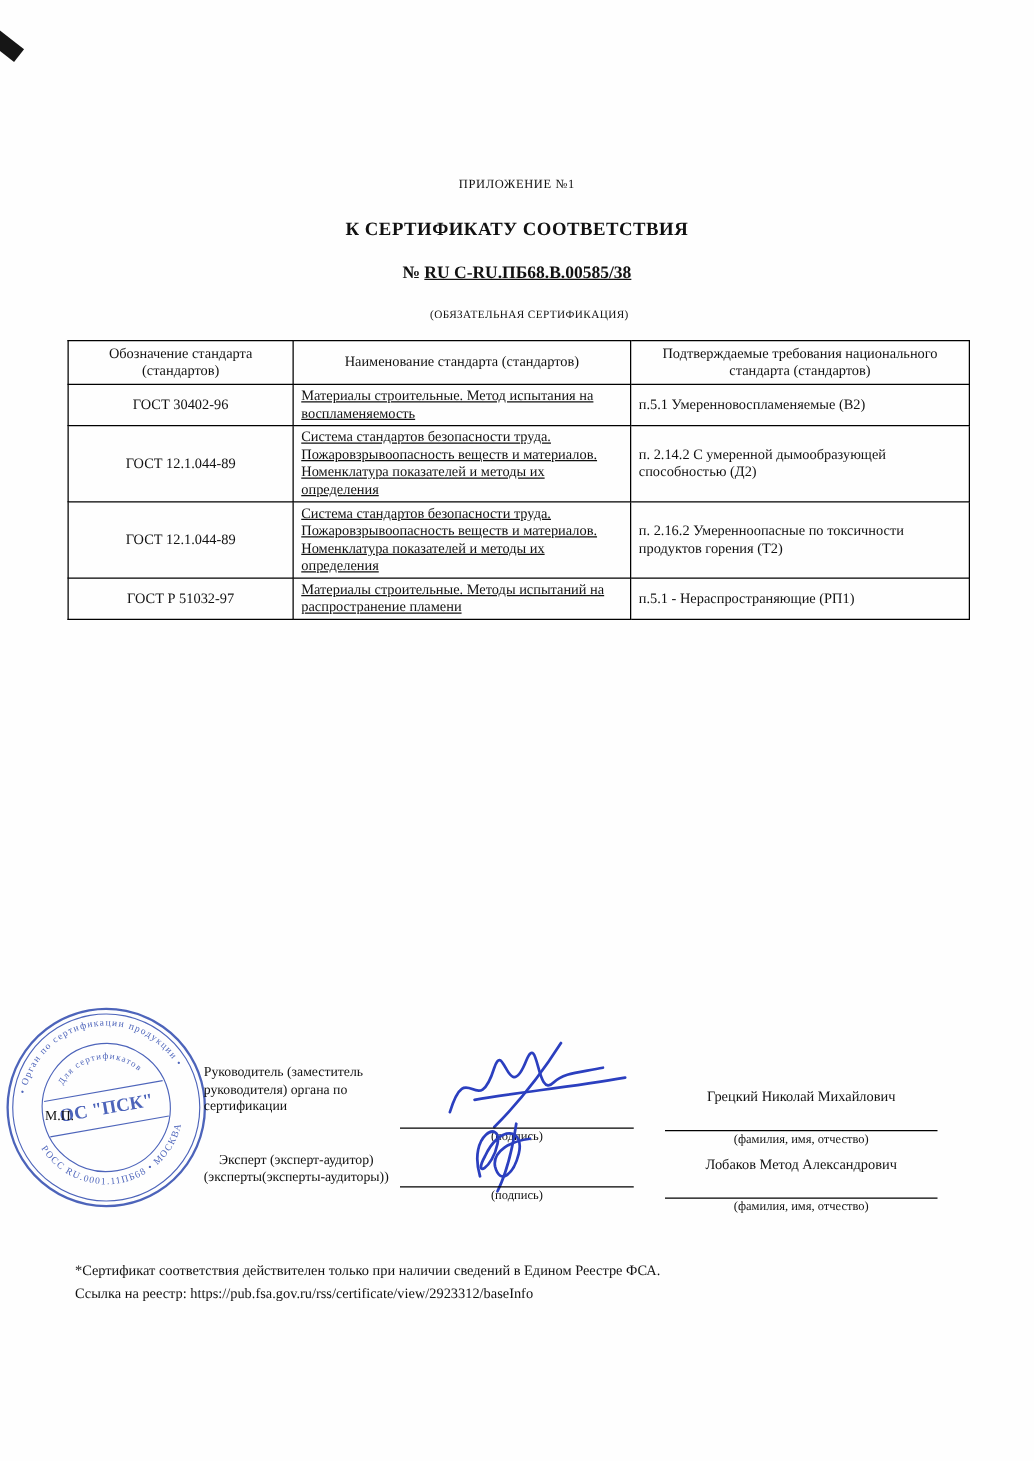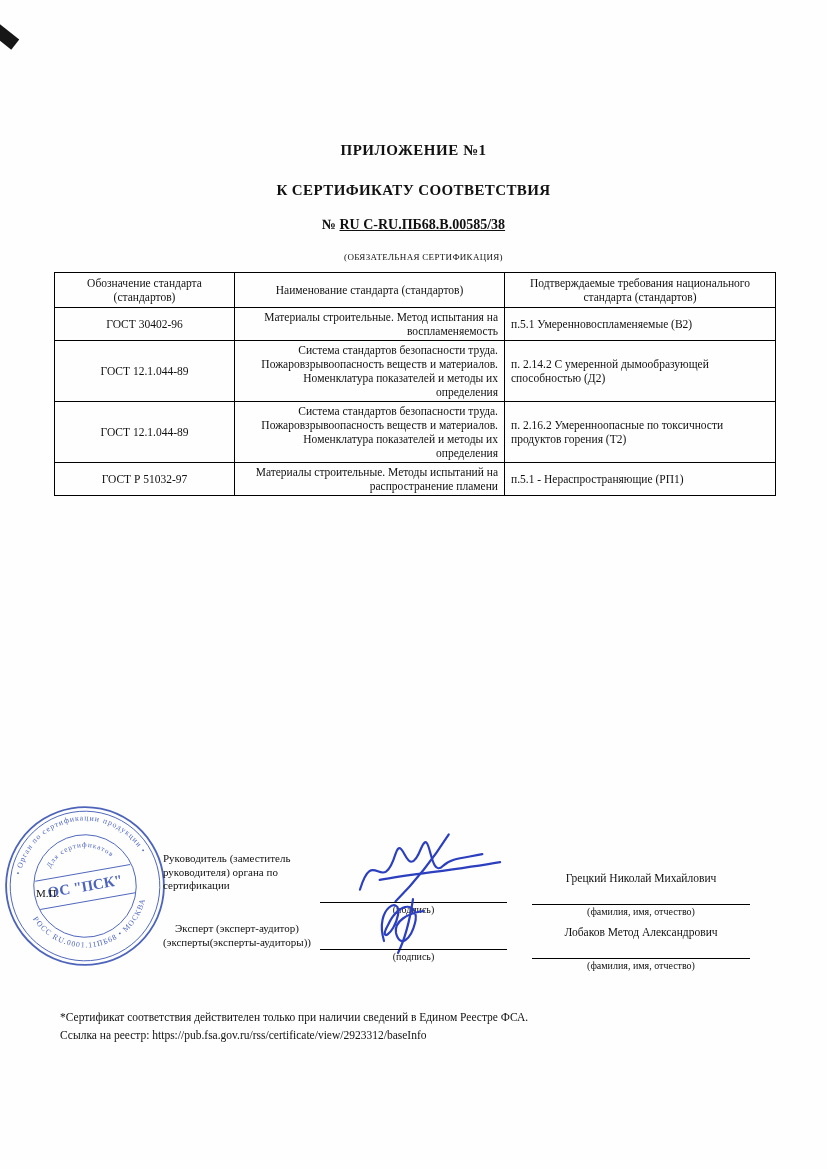--- a/index.html
+++ b/index.html
@@ -10,38 +10,38 @@
     background:#fefefe;
     font-family:"Liberation Serif","DejaVu Serif",serif;
     color:#111;
     overflow:hidden;
   }
   .scan-artifact{
     position:absolute;left:-8px;top:30px;width:26px;height:13px;
     background:#161616;transform:rotate(38deg);
   }
   .doc-header{position:absolute;left:0;top:142px;width:100%;text-align:center;}
-  .doc-title{font-size:15px;font-weight:bold;letter-spacing:.5px;}
+  .doc-title{font-size:10px;font-weight:normal;letter-spacing:.5px;}
   .doc-subtitle{font-size:15px;font-weight:bold;margin-top:23px;letter-spacing:.4px;}
   .doc-number{font-size:14px;font-weight:bold;margin-top:18px;}
   .doc-number .num{text-decoration:underline;}
   .doc-certtype{font-size:9px;margin-top:19px;letter-spacing:.3px;padding-left:20px;}
 
   table.standards{
     position:absolute;left:54px;top:272px;width:721px;
     border-collapse:collapse;table-layout:fixed;
     font-size:11.5px;line-height:14px;
   }
   table.standards th,table.standards td{
     border:1px solid #000;padding:2px 6px;vertical-align:middle;
   }
   table.standards th{font-weight:normal;text-align:center;height:30px;}
   col.c1{width:180px;} col.c2{width:270px;} col.c3{width:271px;}
   td.std{text-align:center;}
-  td.name{text-align:right;}
+  td.name{text-align:left;text-decoration:underline;}
   td.req{text-align:left;vertical-align:top;}
 
   .sig-area{position:absolute;left:0;top:795px;width:827px;height:220px;font-size:11px;}
   .stamp-wrap{position:absolute;left:2px;top:8px;width:166px;height:166px;transform:rotate(-10deg);opacity:.92;}
   .mp-label{position:absolute;left:36px;top:92px;font-size:11px;color:#111;}
   .role-1{position:absolute;left:163px;top:57px;width:160px;text-align:left;line-height:13.5px;}
   .role-2{position:absolute;left:144px;top:127px;width:186px;text-align:center;line-height:13.5px;}
   .sign-line{position:absolute;border-top:1.2px solid #000;height:0;}
   .sign-line.l1{left:320px;top:107px;width:187px;}
   .sign-line.l2{left:320px;top:154px;width:187px;}

